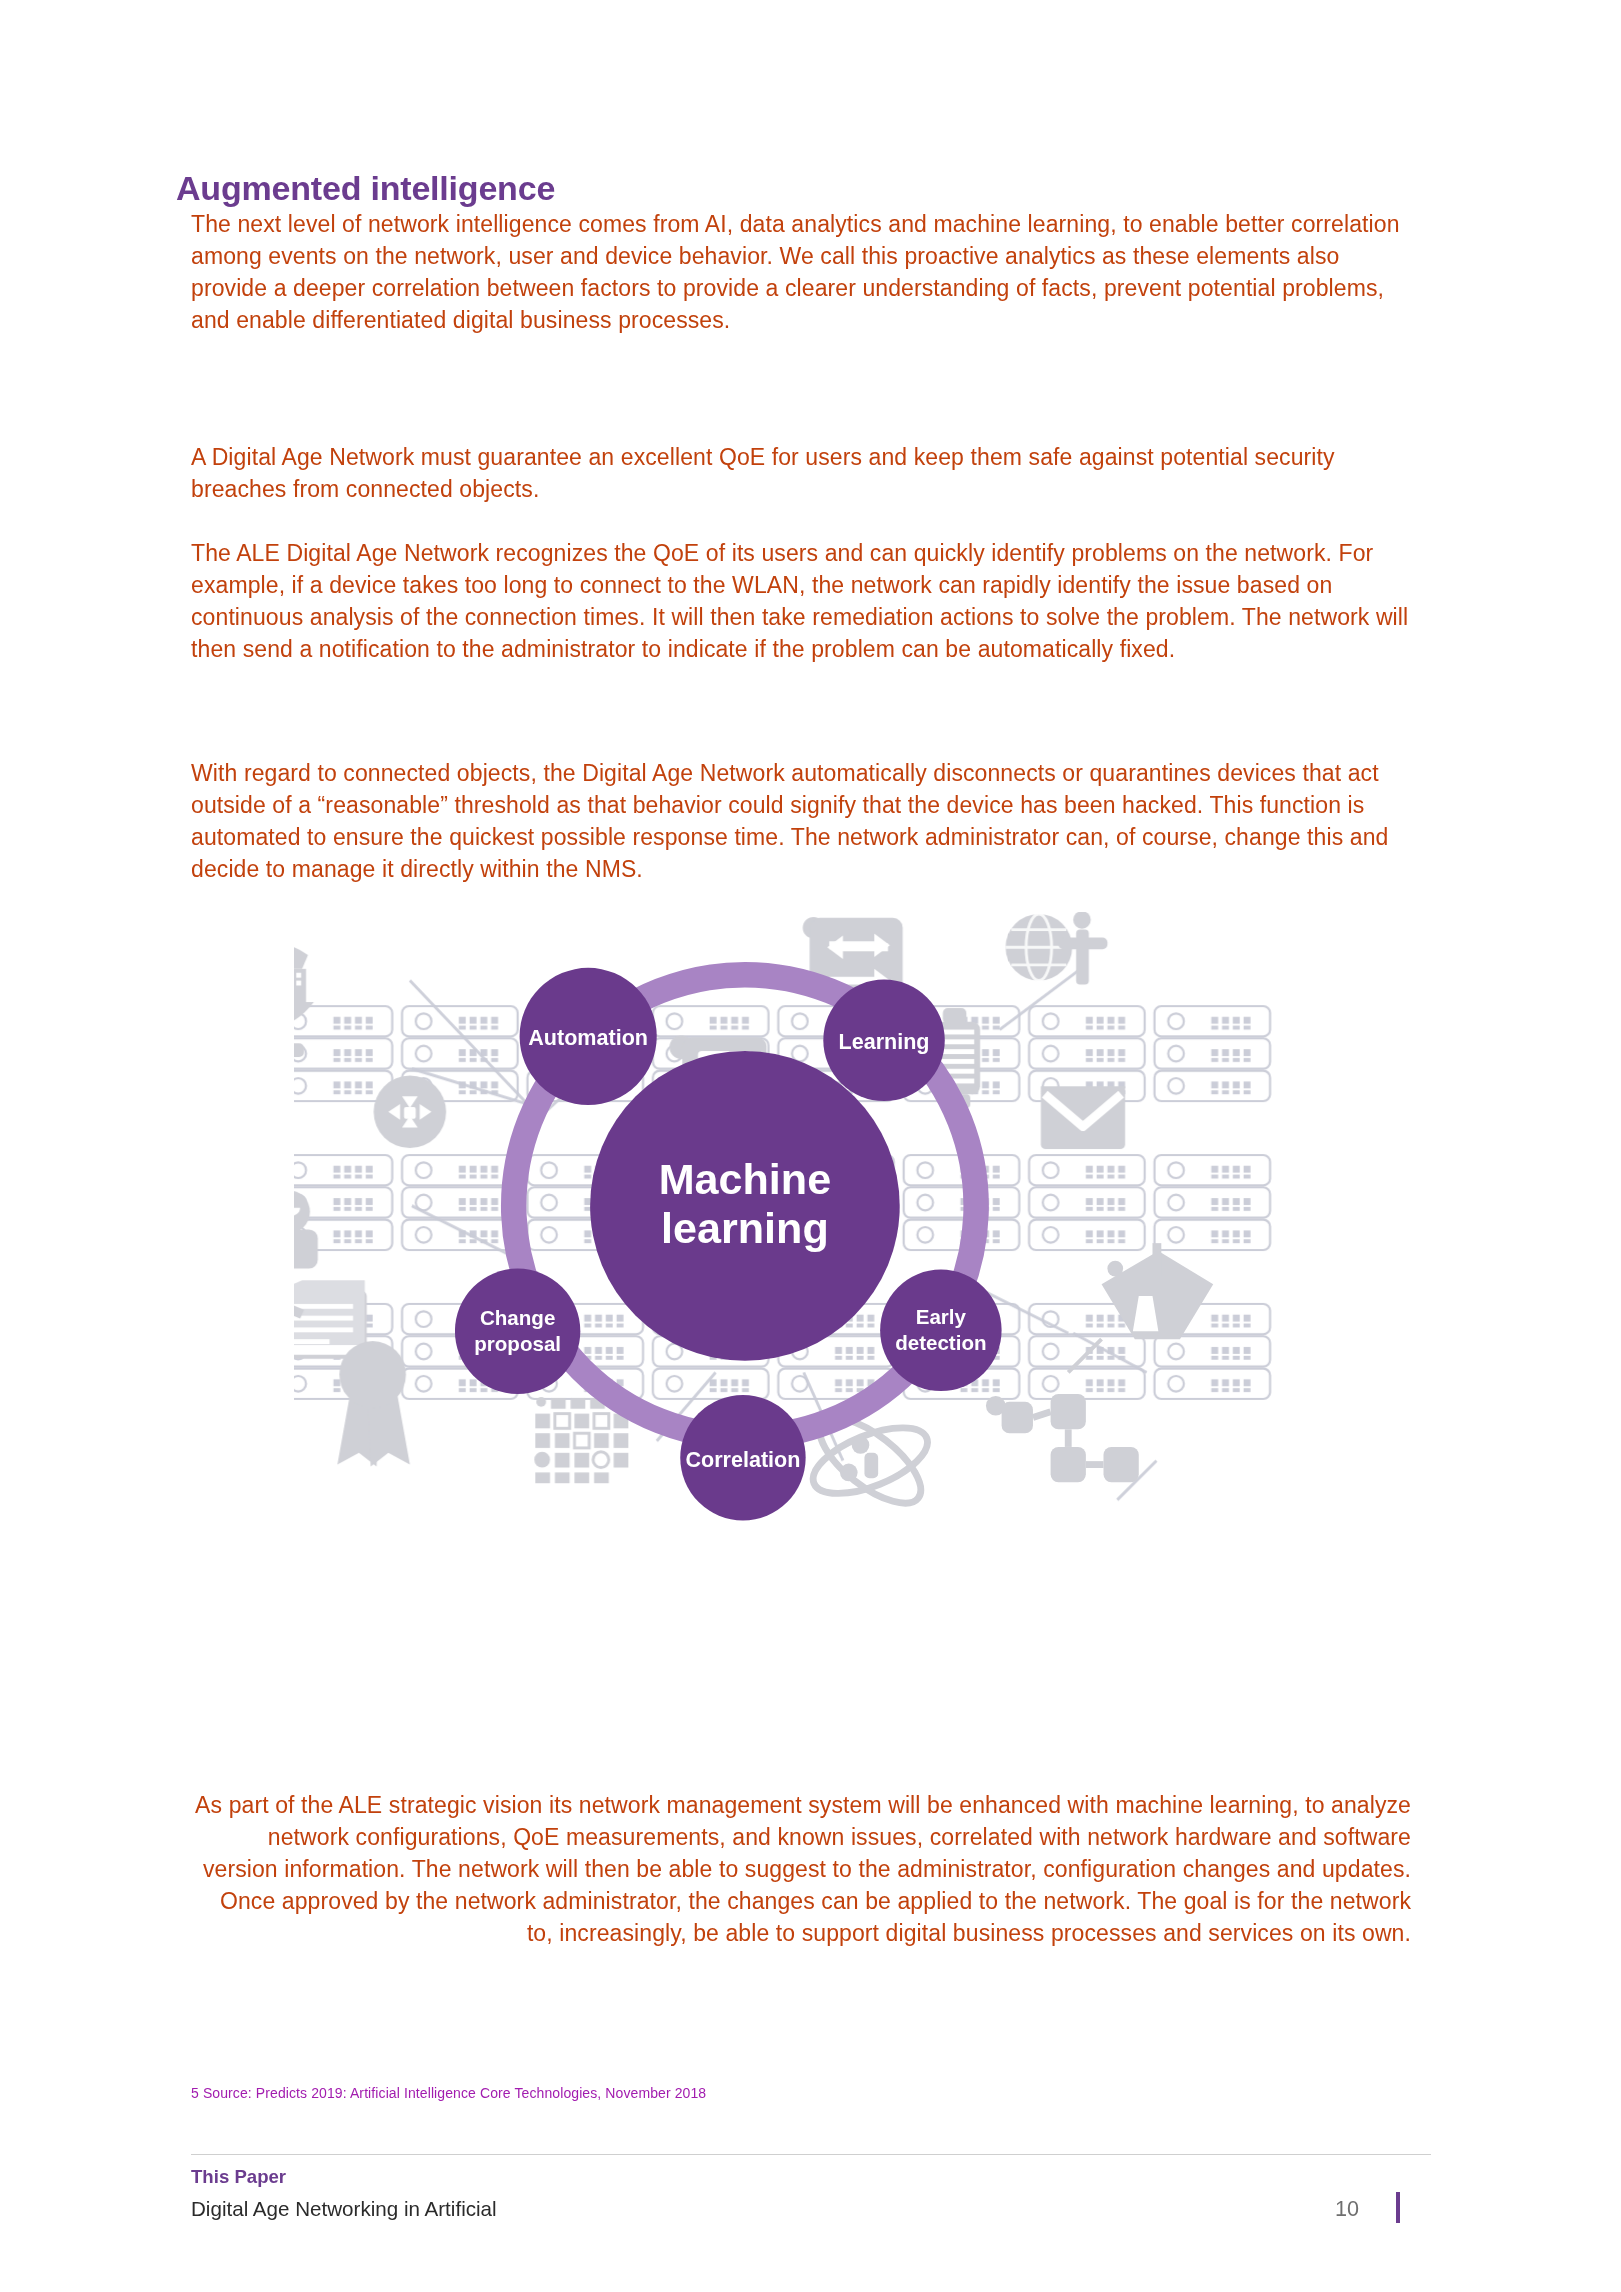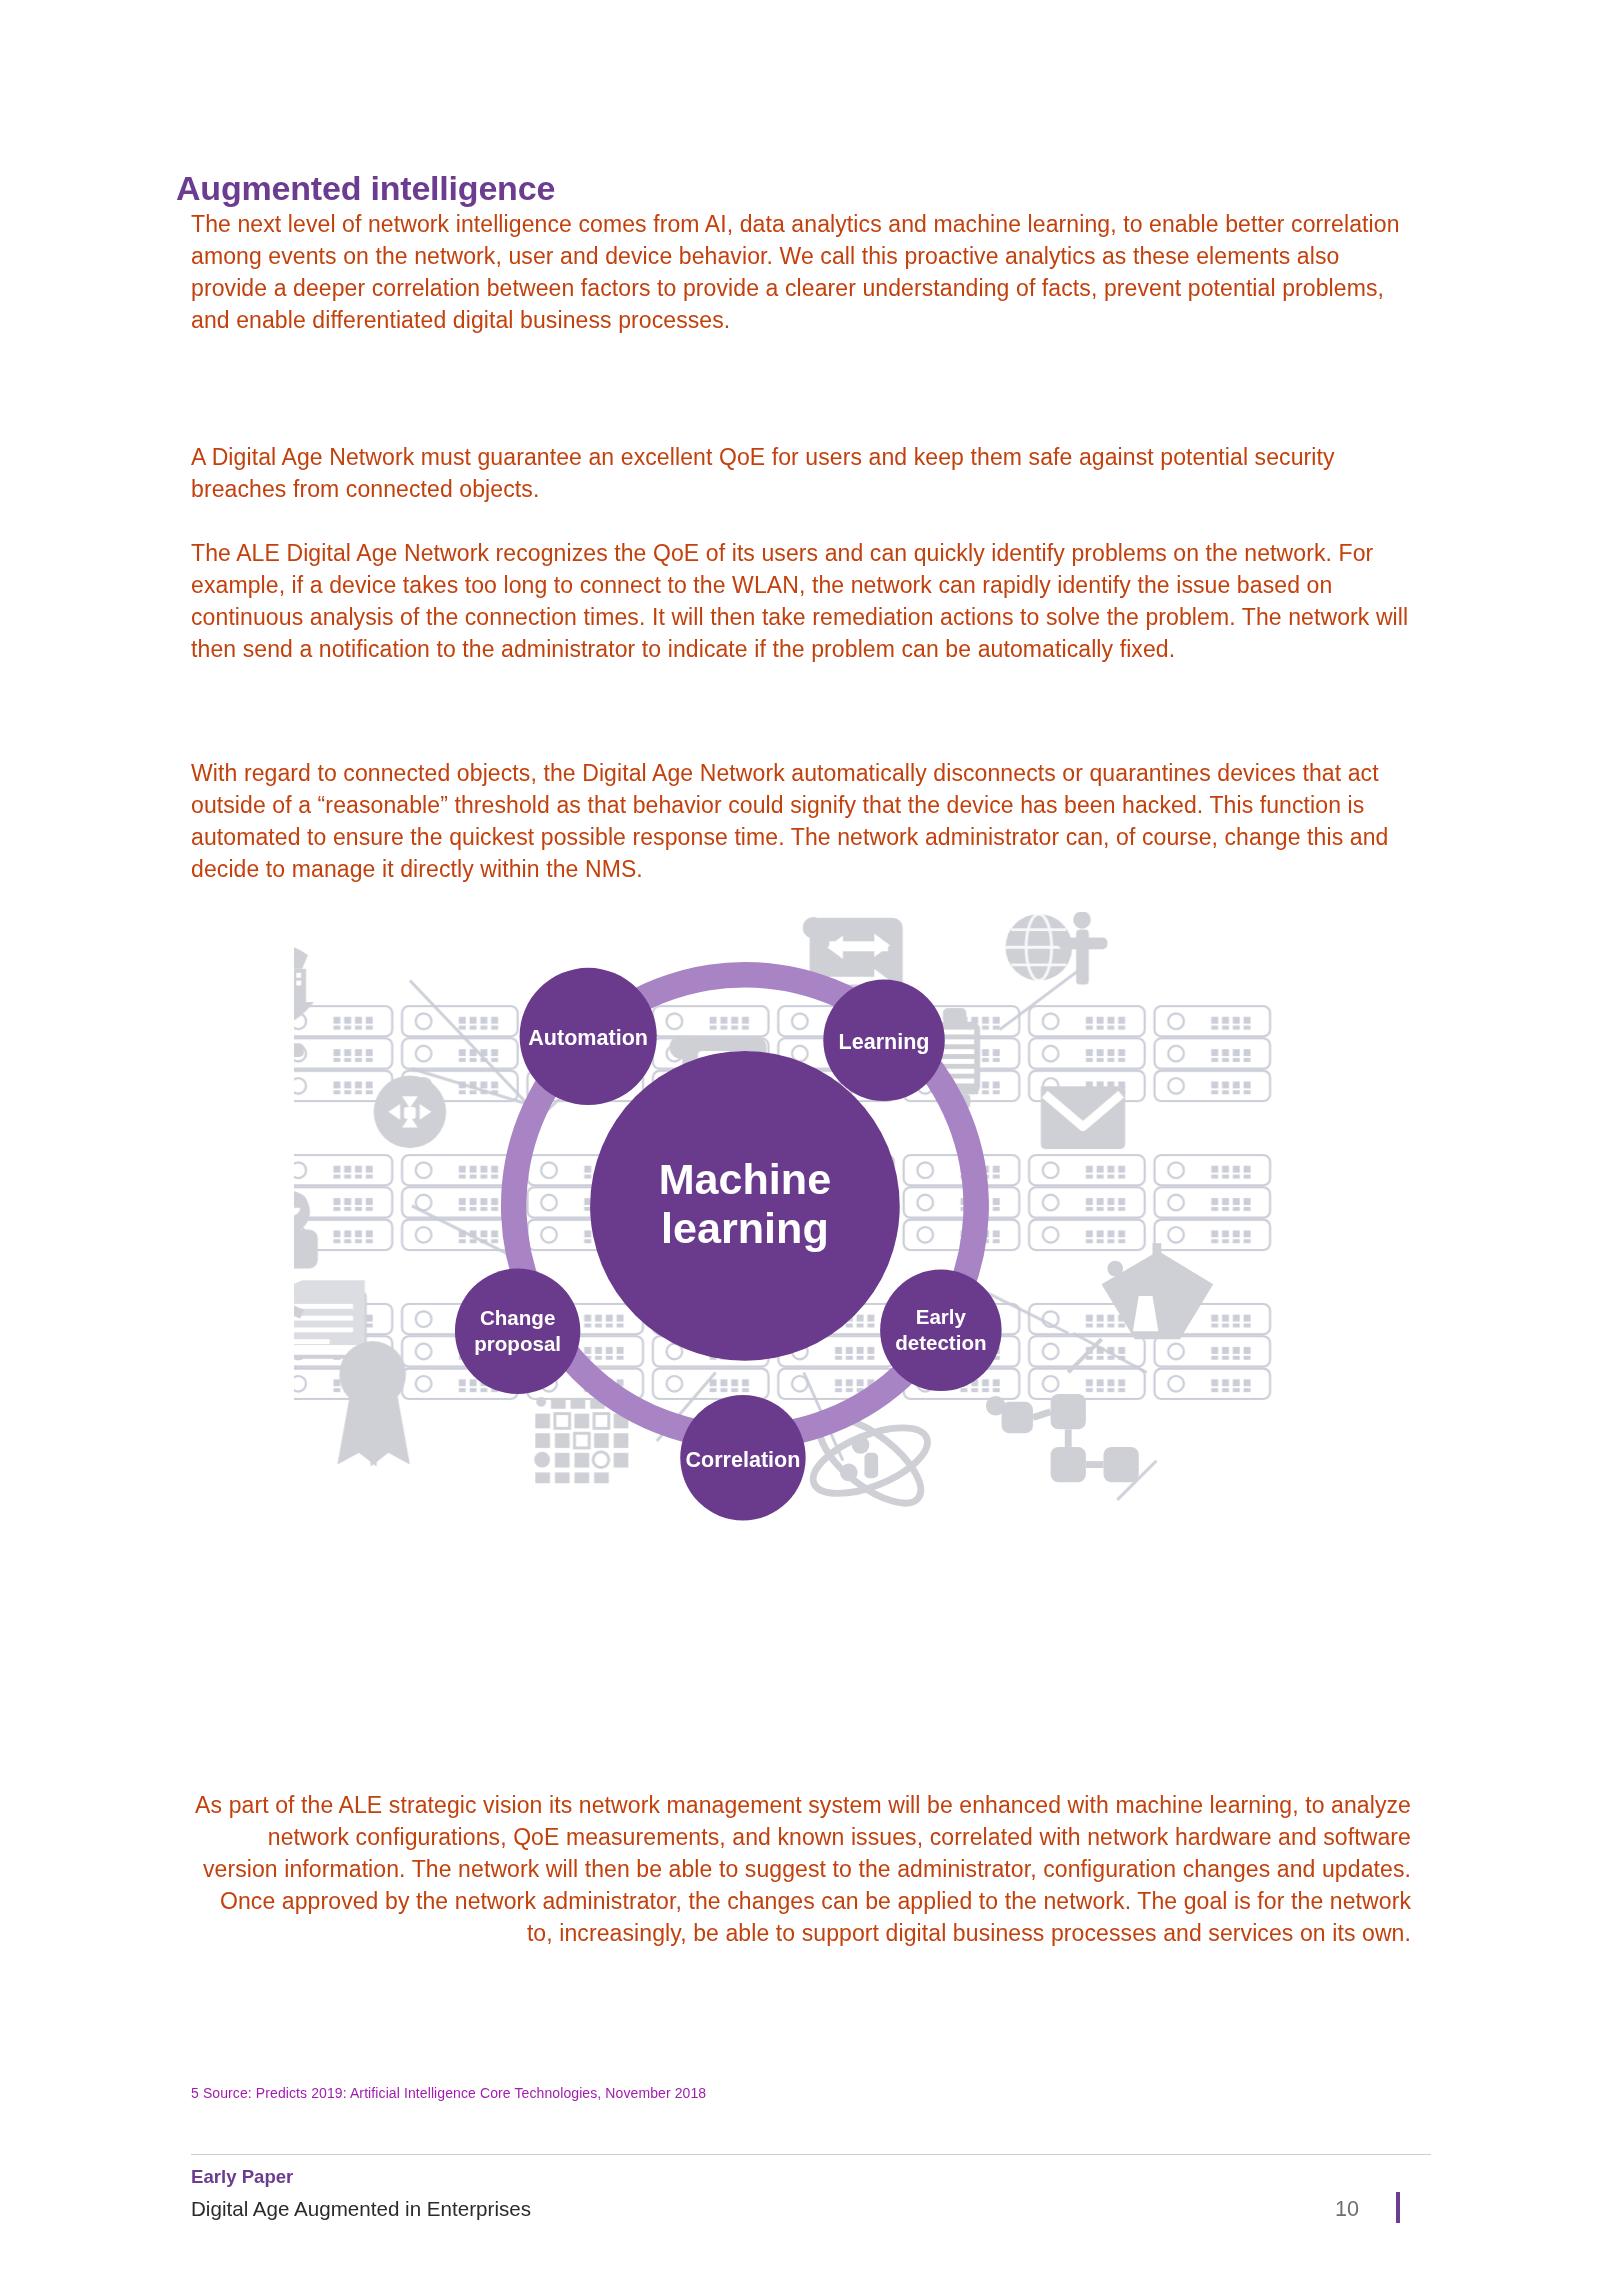--- a/index.html
+++ b/index.html
@@ -426,19 +426,19 @@
   </div>
 
 
   <div class="body-col" style="top:1789px;text-align:right;">
     <p class="para">As part of the ALE strategic vision its network management system will be enhanced with machine learning, to analyze network configurations, QoE measurements, and known issues, correlated with network hardware and software version information. The network will then be able to suggest to the administrator, configuration changes and updates. Once approved by the network administrator, the changes can be applied to the network. The goal is for the network to, increasingly, be able to support digital business processes and services on its own.</p>
   </div>
 
   <div class="footnote">5  Source: Predicts 2019: Artificial Intelligence Core Technologies, November 2018</div>
 
   <div class="footer-rule"></div>
-  <div class="footer-brand">Early Paper</div>
-  <div class="footer-sub">Digital Age Augmented in Enterprises</div>
+  <div class="footer-brand">This Paper</div>
+  <div class="footer-sub">Digital Age Networking in Artificial</div>
   <div class="page-num-bar"></div>
   <div class="page-num">10</div>
 
 </div>
 
 
 </body></html>

